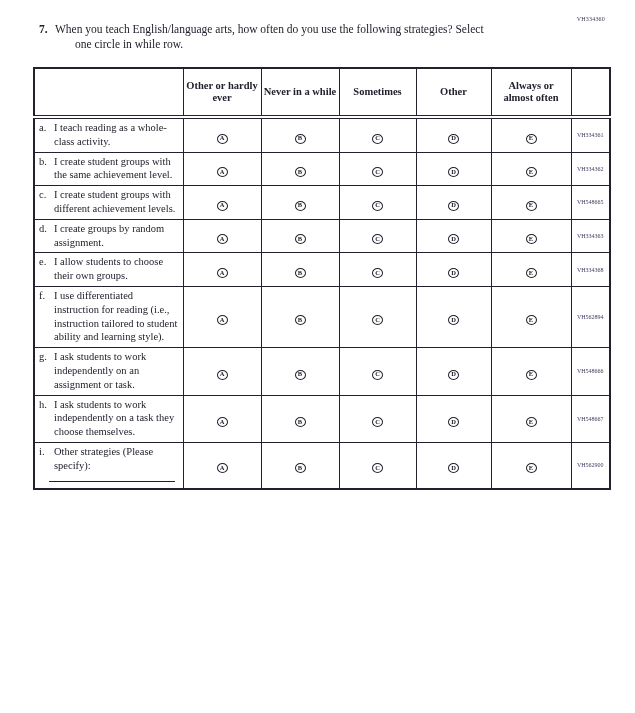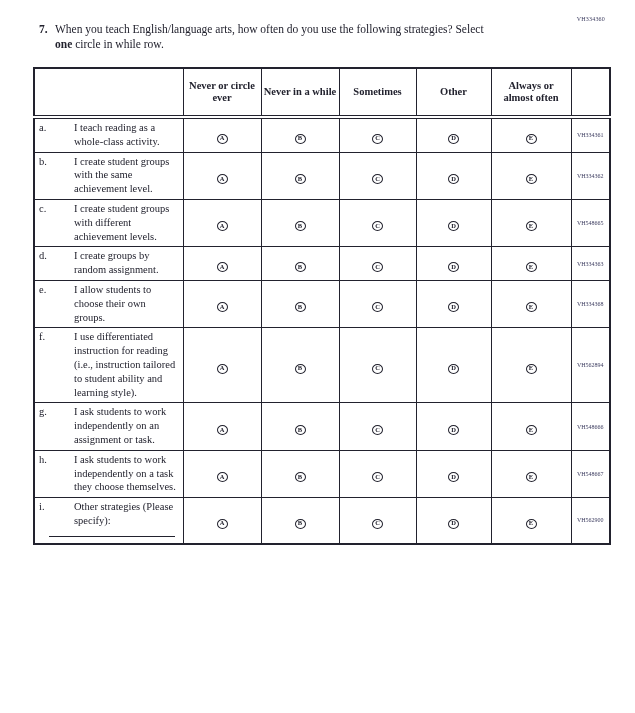--- a/index.html
+++ b/index.html
@@ -21,21 +21,21 @@
     position:absolute;top:16px;right:30px;
     font-size:6px;letter-spacing:.2px;color:var(--code);
     font-family:"Liberation Serif", serif;
   }
   .question{
     position:absolute;top:22px;left:39px;width:452px;
     display:flex;font-size:11.5px;line-height:14.5px;
   }
   .qnum{font-weight:bold;width:16px;flex:0 0 16px;}
   .qtext{flex:1;}
-  .qtext b{font-weight:bold;}
+  .qtext b{font-weight:normal;margin-left:20px;}
   table.survey{
     position:absolute;top:67px;left:33px;
     width:576px;border-collapse:collapse;table-layout:fixed;
     border:2px solid var(--ink);
   }
   col.c-stem{width:149px;}
   col.c-opt1{width:78px;}
   col.c-opt2{width:78px;}
   col.c-opt3{width:77px;}
   col.c-opt4{width:75px;}
@@ -45,21 +45,21 @@
   thead th{
     border-bottom:4px double var(--ink);
     font-size:10.5px;line-height:12px;font-weight:bold;
     text-align:center;vertical-align:middle;
     height:49px;padding:3px 2px;
   }
   tbody td{border-top:1.2px solid var(--ink);border-bottom:1.2px solid var(--ink);}
   td.stem-cell{padding:2px 3px 3px 4px;vertical-align:top;}
   .stem{display:flex;font-size:10.5px;line-height:13.8px;}
   .row-letter{flex:0 0 15px;width:15px;}
-  .row-text{flex:1;padding-right:1px;margin-left:20px;}
+  .row-text{flex:1;padding-right:1px;}
   .specify-blank{
     display:none;height:0;border-bottom:1.3px solid var(--ink);
     width:126px;margin:8px 0 3px 10px;
   }
   td.bubble-cell{text-align:center;vertical-align:middle;padding:2px;}
   .bubble{
     display:inline-flex;align-items:center;justify-content:center;
     width:11px;height:10px;border:1px solid var(--ink);border-radius:50%;
     font-size:6.5px;font-weight:bold;line-height:1;color:var(--ink);
     font-family:"Liberation Serif", serif;
@@ -89,21 +89,21 @@
         <col class="c-opt1">
         <col class="c-opt2">
         <col class="c-opt3">
         <col class="c-opt4">
         <col class="c-opt5">
         <col class="c-code">
     </colgroup>
     <thead>
       <tr>
         <th></th>
-        <th>Never or circle ever</th>
+        <th>Other or hardly ever</th>
         <th>Never in a while</th>
         <th>Sometimes</th>
         <th>Other</th>
         <th>Always or almost often</th>
         <th></th>
       </tr>
     </thead>
     <tbody>
         <tr>
       <td class="stem-cell">

